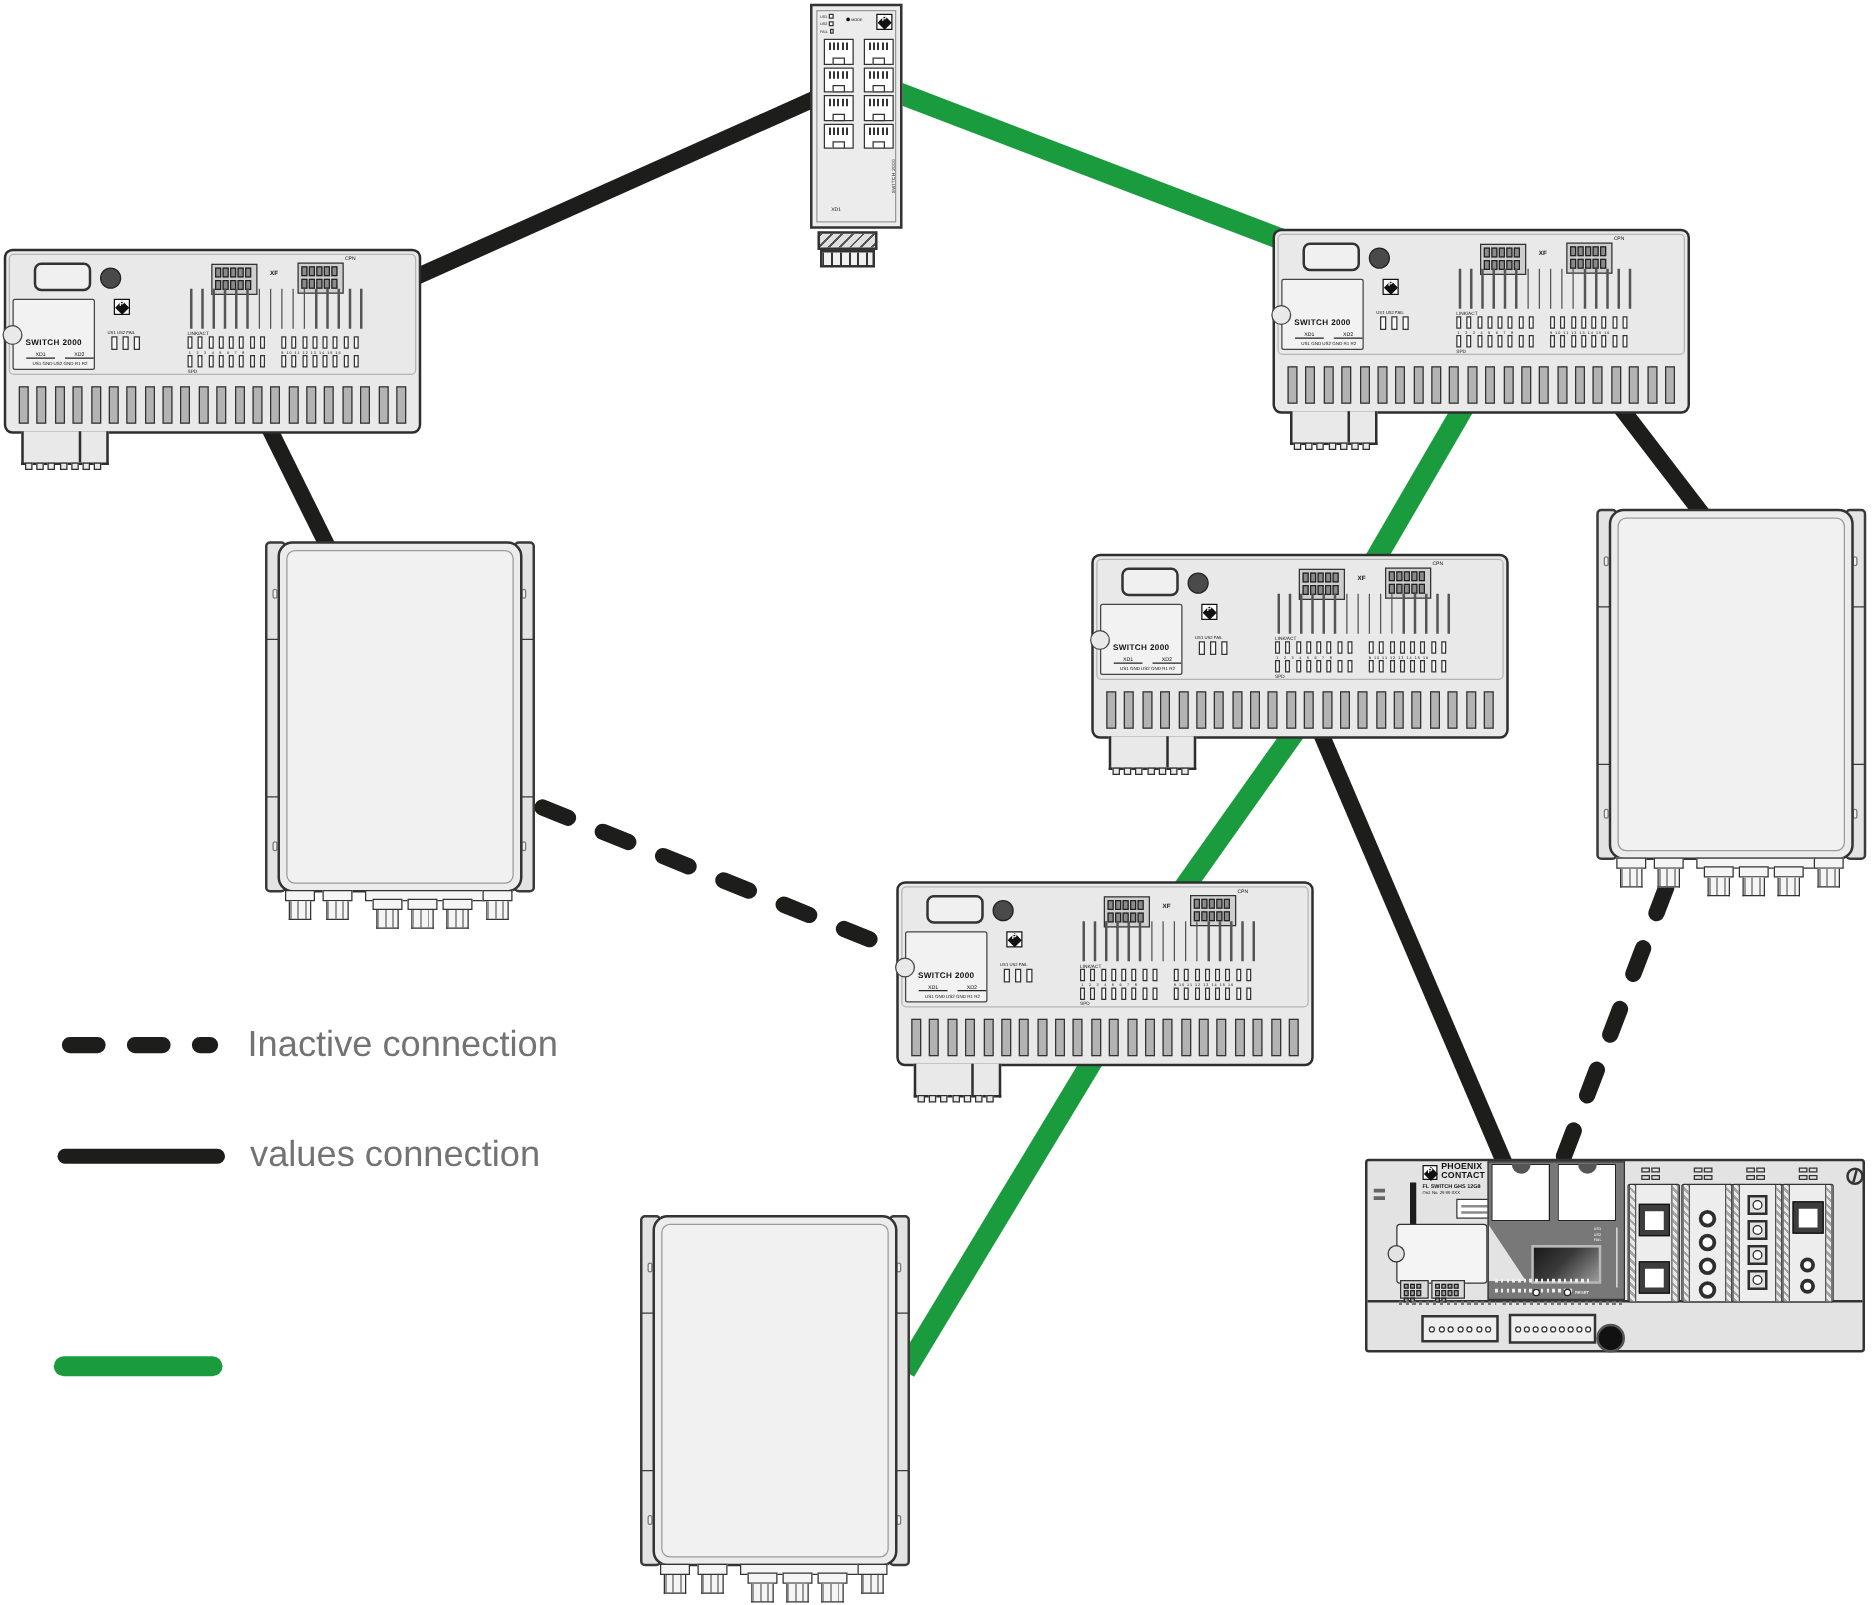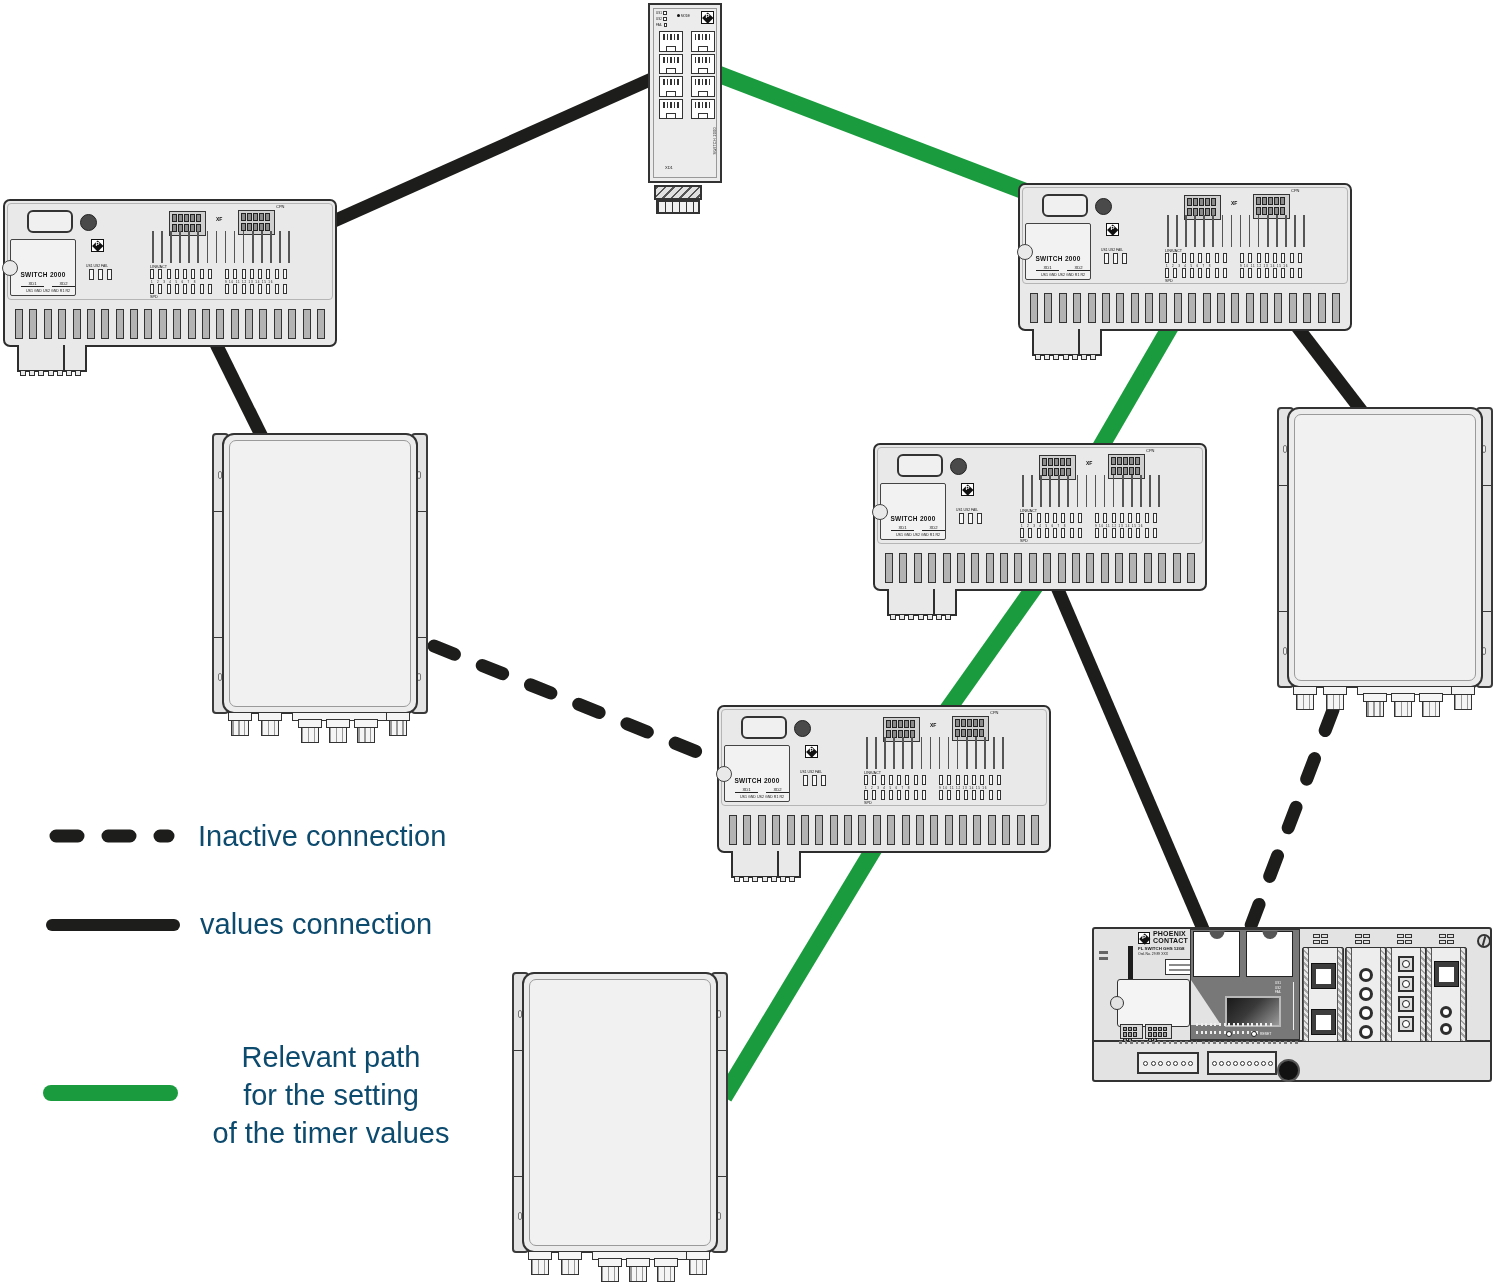--- a/index.html
+++ b/index.html
@@ -3,21 +3,21 @@
 <meta charset="utf-8">
 <style>
   *{box-sizing:border-box;margin:0;padding:0}
   html,body{background:#fff}
   #stage{position:relative;width:1500px;height:1284px;background:#fff;overflow:hidden;
     font-family:"Liberation Sans","DejaVu Sans",sans-serif;color:#111}
   #wires{position:absolute;left:0;top:0;z-index:1}
   .dev{position:absolute;z-index:2}
 
   
-  .leg-txt{position:absolute;z-index:2;font-size:29px;color:#0c4a6e;white-space:nowrap}
+  .leg-txt{position:absolute;z-index:2;font-size:29px;color:#737373;white-space:nowrap}
   #leg-inactive{left:198px;top:820px}
   #leg-active{left:200px;top:908px}
   #leg-relevant{left:158px;top:1038px;width:346px;text-align:center;line-height:38px;white-space:normal}
 
   
   .sw2000{width:334px;height:148px}
   .sw-out{position:absolute;inset:0;background:#e9e9e9;border:2.5px solid #2e2e2e;border-radius:7px}
   .sw-inline{position:absolute;left:4px;top:4px;right:4px;height:97px;border:1px solid #b5b5b5;border-radius:4px}
   .sw-plate{position:absolute;left:24px;top:11px;width:46px;height:23px;border:2px solid #333;border-radius:6px;background:#f0f0f0}
   .sw-btn{position:absolute;left:77px;top:15px;width:17px;height:17px;border-radius:50%;background:#4a4a4a;border:1px solid #222}
@@ -178,25 +178,20 @@
     <line x1="1333" y1="710" x2="1247" y2="936" stroke-width="13" stroke-linecap="round" stroke-dasharray="22 30" stroke="#1d1d1b"></line>
     <line x1="878" y1="842" x2="724" y2="1097" stroke-width="17" stroke="#1a9c3e"></line>
 
     <line x1="56" y1="836" x2="168" y2="836" stroke-width="13" stroke-linecap="round" stroke-dasharray="22 30" stroke="#1d1d1b"></line>
     <line x1="52" y1="925" x2="174" y2="925" stroke-width="12" stroke-linecap="round" stroke="#1d1d1b"></line>
     <line x1="51" y1="1093" x2="170" y2="1093" stroke-width="16" stroke-linecap="round" stroke="#1a9c3e"></line>
   </svg>
 
   <div class="leg-txt" id="leg-inactive">Inactive connection</div>
   <div class="leg-txt" id="leg-active">values connection</div>
-  <div class="leg-txt" id="leg-relevant">
-    <span>Relevant path</span><br>
-    <span>for the setting</span><br>
-    <span>of the timer values</span>
-  </div>
 
   <div class="dev sw2000" style="left:3px;top:199px">
   <div class="sw-out"></div>
   <div class="sw-inline"></div>
   <div class="sw-plate"></div>
   <div class="sw-btn"></div>
   <div class="sw-nplate">
         <span class="sw-notch"></span>
       </div>
   <div class="sw-model">SWITCH 2000</div>

